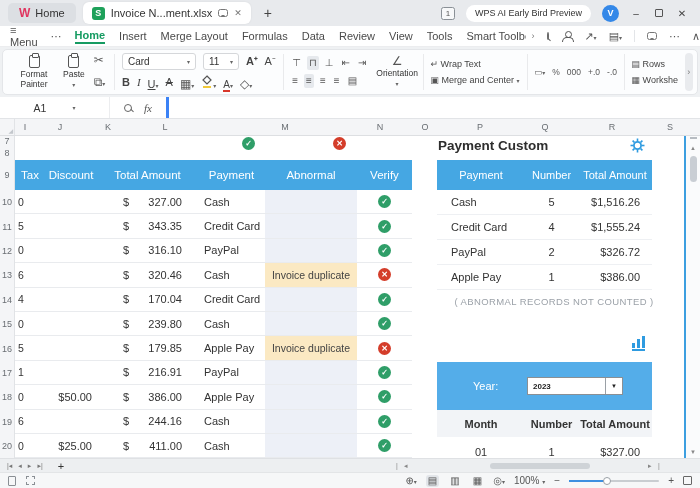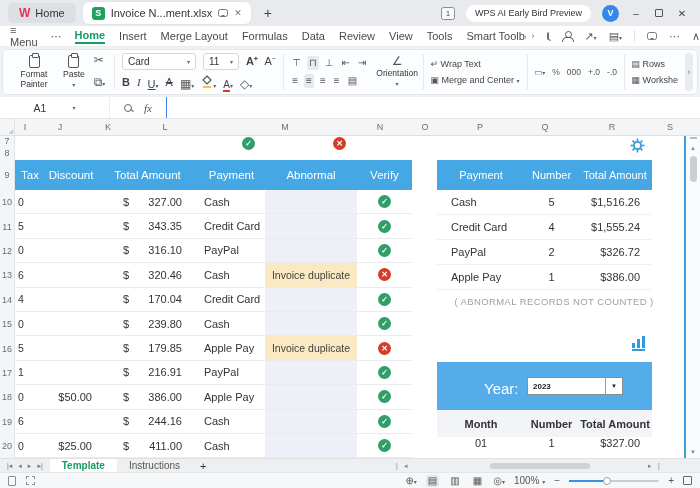--- a/index.html
+++ b/index.html
@@ -57,21 +57,21 @@
   .al{font-size:10px;color:#555;line-height:1;padding:2px 2px;border-radius:2px}
   .al.on{background:#E6E9ED}
   .smalltxt{font-size:9px;color:#444;white-space:nowrap}
   .numicons{font-size:8.5px;color:#555;display:flex;gap:7px;align-items:center}
   .rw-clip{width:46px;overflow:hidden;white-space:nowrap;font-size:9px;color:#444}
   .morechev{width:14px;height:38px;background:#E9EBEE;border-radius:4px;display:flex;align-items:center;justify-content:center;color:#777;font-size:9px;margin-left:2px}
 
   
   .fbar{position:absolute;top:97px;left:0;width:700px;height:22px;background:#fff;border-bottom:1px solid #E2E4E7;display:flex;align-items:center}
   .namebox{width:110px;height:100%;border-right:1px solid #ECEDEF;display:flex;align-items:center;justify-content:center;gap:26px;font-size:10.5px;color:#333}
-  .fxzone{display:flex;align-items:center;gap:12px;padding:0 14px;border-right:1px solid #3b82f6;height:100%}
+  .fxzone{display:flex;align-items:center;gap:12px;padding:0 14px;border-right:3px solid #3b82f6;height:100%}
   .fx{font-family:"Liberation Serif",serif;font-style:italic;font-size:11px;color:#555}
   .finput{flex:1;height:100%}
 
   
   .colhead{position:absolute;top:119px;left:0;width:700px;height:17px;background:#F4F5F7;border-bottom:1px solid #DDDFE2}
   .corner{position:absolute;left:0;top:0;width:15px;height:16px;border-right:1px solid #E1E3E6}
   .corner::after{content:"◢";position:absolute;right:1px;bottom:1px;font-size:6px;color:#C3C7CC}
   .cl{position:absolute;top:3px;transform:translateX(-50%);font-size:9px;color:#696E73}
   .cx25{left:25px}.cx60{left:60px}.cx108{left:108px}.cx165{left:165px}.cx285{left:285px}.cx380{left:380px}.cx425{left:425px}.cx480{left:480px}.cx545{left:545px}.cx612{left:612px}.cx670{left:670px}
 
@@ -110,27 +110,27 @@
   .pcol1{width:88px}.pcol2{width:53px}.pcol3{width:74px}
   .pc-row{display:flex;height:25px;border-bottom:1px solid #EEF0F3;font-size:11px;align-items:center}
   .pc-row .pcol1{text-align:left;padding-left:14px}
   .pc-row .pcol2{text-align:center}
   .pc-row .pcol3{text-align:right;padding-right:12px}
   .p-note{position:absolute;left:0;top:160px;width:100%;text-align:center;font-size:9.5px;color:#9BA1A8;letter-spacing:.4px}
   .a-title{position:absolute;left:14px;top:202px;font-size:13.5px;font-weight:700;color:#2e2e2e}
   .barspos{position:absolute;left:208px;top:200px;display:flex;align-items:flex-end;gap:2px;border-bottom:2px solid #2E9BE0;padding-bottom:1px}
   .barspos i{display:block;width:3px;background:#2E9BE0}
   .banner{position:absolute;left:13px;top:226px;width:215px;height:48px;background:#54ADE9}
-  .yr-label{position:absolute;left:47px;top:18px;color:#fff;font-size:15px}
+  .yr-label{position:absolute;left:36px;top:18px;color:#fff;font-size:11px}
   .yr-select{position:absolute;left:90px;top:15px;width:96px;height:18px;background:#fff;border:1px solid #8A8F94;display:flex;align-items:center}
   .yr-val{flex:1;font-size:8px;font-weight:700;padding-left:5px;color:#222}
   .yr-btn{width:17px;height:100%;border-left:1px solid #9aa0a6;display:flex;align-items:center;justify-content:center;font-size:6px;color:#222}
   .a-head{position:absolute;left:13px;top:274px;width:215px;height:27px;background:#F2F4F7;display:flex;align-items:center;font-size:11px;font-weight:700;color:#333}
   .a-head div{text-align:center}
-  .a-row{position:absolute;left:13px;top:301px;width:215px;height:21px;display:flex;align-items:flex-start;font-size:11px}
+  .a-row{position:absolute;left:13px;top:301px;width:215px;height:21px;display:flex;align-items:flex-end;font-size:11px}
   .a-row .pcol1,.a-row .pcol2{text-align:center}
   .a-row .pcol3{text-align:right;padding-right:12px}
 
   
   .vscroll{position:absolute;left:684px;top:0;width:16px;height:322px;background:#FAFBFC;border-left:2px solid #3D9FE0}
   .vs-split{position:absolute;top:1px;left:4px;width:7px;height:2px;background:#B7BCC2}
   .vs-up{position:absolute;top:9px;left:0;width:14px;text-align:center;font-size:6px;color:#888}
   .vs-thumb{position:absolute;top:20px;left:4px;width:7px;height:26px;background:#C9CED4;border-radius:4px}
   .vs-down{position:absolute;bottom:3px;left:0;width:14px;text-align:center;font-size:6px;color:#888}
 
@@ -513,20 +513,21 @@
           <div class="cell c-pay">Cash</div>
           <div class="cell c-abn"></div>
           <div class="cell c-ver">
             <span class="badge ok"></span>
           </div>
         </div>
       </div>
   </div>
 
   <div class="panel">
+    <div class="p-title">Payment Custom</div>
     <span class="gearpos">
       <svg width="15" height="15">
           <g stroke="#2E9BE0" stroke-width="1.6">
             <line x1="7.5" y1="0.5" x2="7.5" y2="3"></line>
             <line x1="7.5" y1="12" x2="7.5" y2="14.5"></line>
             <line x1="0.5" y1="7.5" x2="3" y2="7.5"></line>
             <line x1="12" y1="7.5" x2="14.5" y2="7.5"></line>
             <line x1="2.6" y1="2.6" x2="4.4" y2="4.4"></line>
             <line x1="10.6" y1="10.6" x2="12.4" y2="12.4"></line>
             <line x1="2.6" y1="12.4" x2="4.4" y2="10.6"></line>
@@ -602,25 +603,20 @@
   </div>
 </div>
 
 <div class="sheetbar">
   <span class="snav">
     <span>|◂</span>
     <span>◂</span>
     <span>▸</span>
     <span>▸|</span>
   </span>
-  <div style="display:flex">
-
-  <span class="stab active">Template</span>
-      <span class="stab">Instructions</span>
-    </div>
   <span class="s-plus">+</span>
   <span class="hs-tick" style="left:396px">|</span>
   <span class="hs-tick" style="left:404px">◂</span>
   <span class="hs-thumb"></span>
   <span class="hs-tick" style="left:648px">▸</span>
   <span class="hs-tick" style="left:658px">|</span>
 </div>
 
 <div class="statusbar">
   <span class="sb-ico1"></span>

